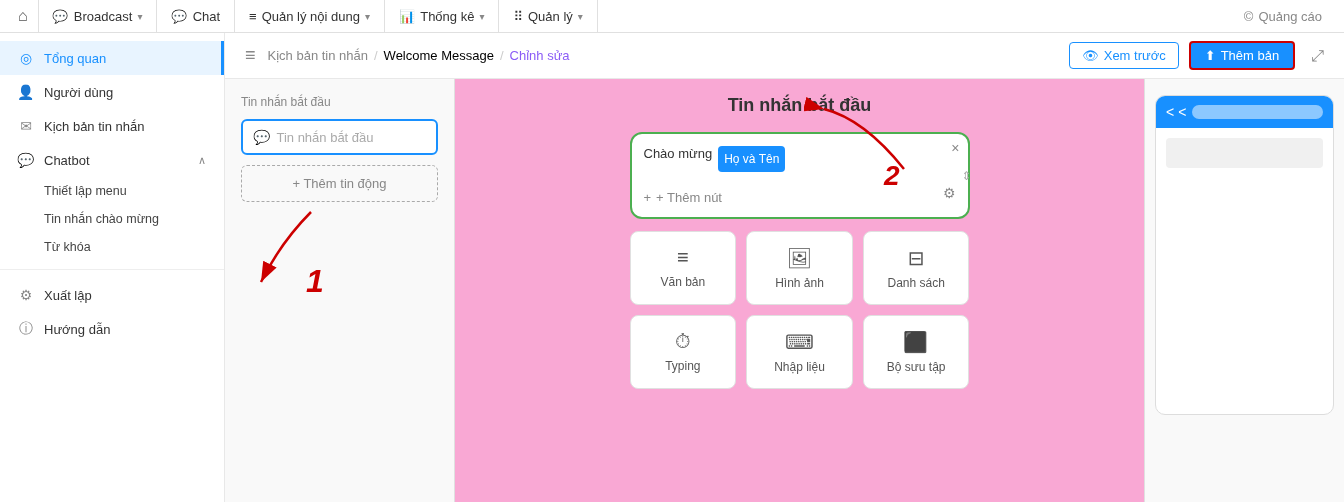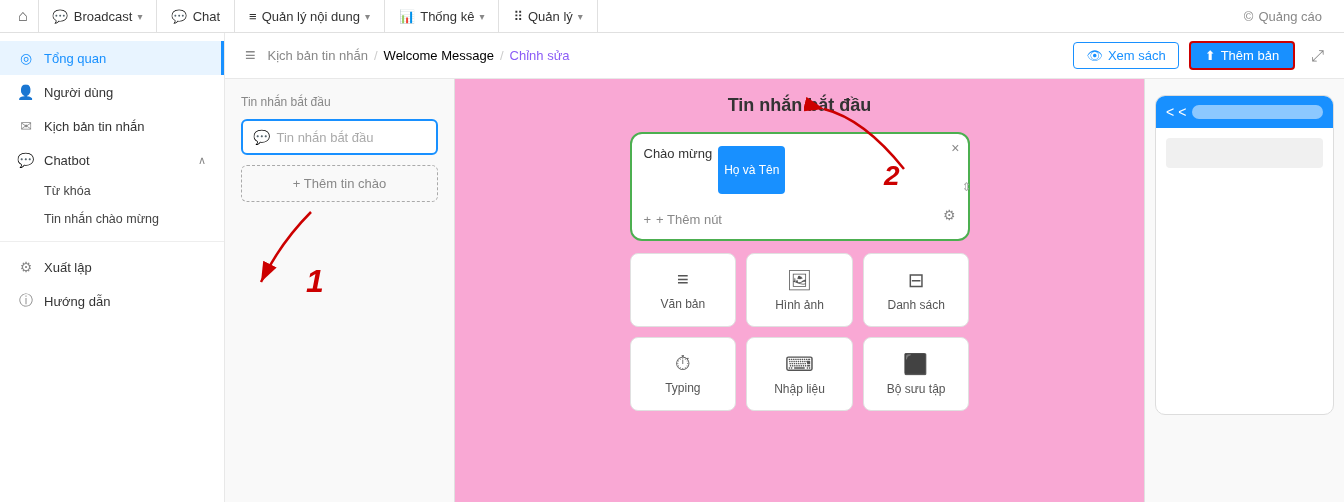--- a/index.html
+++ b/index.html
@@ -53,21 +53,21 @@
     .message-input-text { color: #aaa; font-size: 13px; }
     .add-message-btn { border: 1px dashed #aaa; border-radius: 6px; padding: 10px; text-align: center; color: #888; cursor: pointer; margin-top: 10px; font-size: 13px; }
 
     
     .center-panel { flex: 1; padding: 16px; overflow-y: auto; }
     .center-title { text-align: center; font-size: 18px; font-weight: 600; color: #333; margin-bottom: 16px; }
     .message-card { background: #fff; border: 2px solid #4caf50; border-radius: 12px; padding: 12px; margin-bottom: 12px; position: relative; max-width: 340px; margin-left: auto; margin-right: auto; }
     .message-card .close-btn { position: absolute; top: 6px; right: 8px; color: #888; cursor: pointer; font-size: 14px; }
     .message-card .resize-handle { position: absolute; right: -4px; top: 50%; transform: translateY(-50%); color: #aaa; font-size: 12px; }
     .msg-text { display: flex; align-items: flex-start; gap: 6px; font-size: 13px; color: #333; }
-    .tag-highlight { background: #1890ff; color: #fff; border-radius: 4px; padding: 17px 6px; font-size: 12px; }
+    .tag-highlight { background: #1890ff; color: #fff; border-radius: 4px; padding: 6px 6px; font-size: 12px; }
     .add-button-row { text-align: center; color: #888; font-size: 13px; margin-top: 10px; cursor: pointer; display: flex; align-items: center; justify-content: center; gap: 5px; }
     .settings-icon { color: #888; font-size: 14px; cursor: pointer; }
 
     
     .action-grid { display: grid; grid-template-columns: repeat(3, 1fr); gap: 10px; max-width: 340px; margin: 12px auto 0; }
     .action-item { border: 1px solid #e0e0e0; border-radius: 8px; padding: 14px 8px; display: flex; flex-direction: column; align-items: center; gap: 6px; cursor: pointer; background: #fff; font-size: 12px; color: #555; }
     .action-icon { font-size: 20px; color: #555; }
 
     
     .right-panel { width: 200px; padding: 16px 10px; background: #f9f9f9; border-left: 1px solid #e0e0e0; flex-shrink: 0; }
@@ -130,24 +130,27 @@
     <div class="sidebar-item">
       <span class="si-icon">✉</span>
       <span>Kịch bản tin nhắn</span>
     </div>
     <div class="sidebar-item">
       <span class="si-icon">💬</span>
       <span>Chatbot</span>
       <span class="arrow">∧</span>
     </div>
     <div class="sidebar-sub">
-      <span>Từ khóa</span>
+      <span>Thiết lập menu</span>
     </div>
     <div class="sidebar-sub">
       <span>Tin nhắn chào mừng</span>
+    </div>
+    <div class="sidebar-sub">
+      <span>Từ khóa</span>
     </div>
     <div style="margin-top: 8px; border-top: 1px solid #eee; padding-top: 8px;">
       <div class="sidebar-item">
         <span class="si-icon">⚙</span>
         <span>Xuất lập</span>
       </div>
       <div class="sidebar-item">
         <span class="si-icon">ⓘ</span>
         <span>Hướng dẫn</span>
       </div>
@@ -163,39 +166,39 @@
           <span style="cursor:pointer;color:#888;">Kịch bản tin nhắn</span>
           <span class="sep">/</span>
           <span style="cursor:pointer;color:#000000;">Welcome Message</span>
           <span class="sep">/</span>
           <span class="current">Chỉnh sửa</span>
         </div>
       </div>
       <div class="header-actions">
         <button class="btn-preview">
           <span>👁</span>
-          <span>Xem sách</span>
+          <span>Xem trước</span>
         </button>
         <button class="btn-publish">
           <span>⬆</span>
           <span>Thêm bản</span>
         </button>
         <span class="btn-fullscreen">⤢</span>
       </div>
     </div>
 
     <div class="editor-area">
 
       <div class="left-panel">
         <div class="panel-title">Tin nhắn bắt đầu</div>
         <div class="message-input-box">
           <span class="msg-icon">💬</span>
           <span class="message-input-text">Tin nhắn bắt đầu</span>
         </div>
-        <div class="add-message-btn">+ Thêm tin chào</div>
+        <div class="add-message-btn">+ Thêm tin động</div>
 
         <div style="position:relative;height:100px;margin-top:10px;">
           <svg width="120" height="120" style="position:absolute;left:10px;top:-10px;">
             <defs>
               <marker id="arrowhead1" markerWidth="8" markerHeight="6" refX="8" refY="3" orient="auto">
                 <polygon points="0 0, 8 3, 0 6" fill="#c00"></polygon>
               </marker>
             </defs>
             <path d="M 60 10 Q 30 40 10 80" stroke="#c00" stroke-width="2.5" fill="none" marker-end="url(#arrowhead1)"></path>
             <text x="55" y="90" fill="#c00" font-size="32" font-weight="bold" font-style="italic">1</text>

